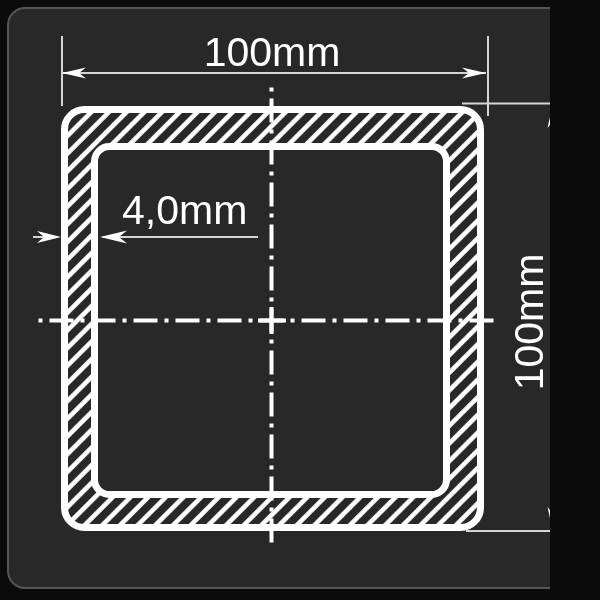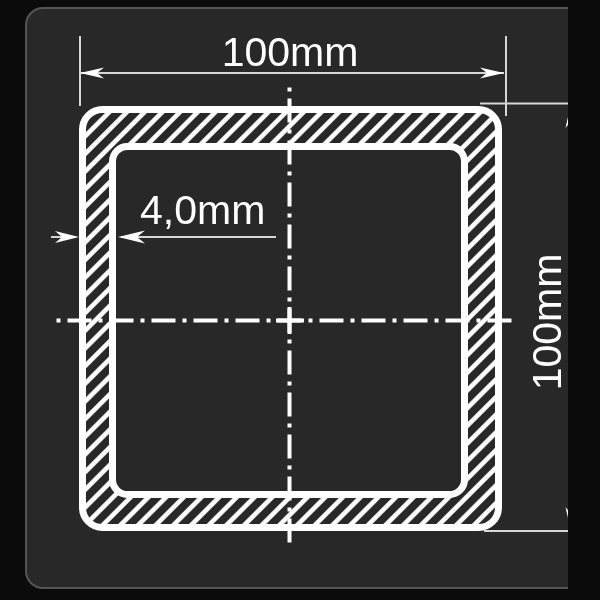--- a/index.html
+++ b/index.html
@@ -1,18 +1,18 @@
 <!DOCTYPE html>
 <html><head>
 <meta charset="utf-8">
 <style>
   html,body{margin:0;padding:0;background:#0b0b0b;}
   #stage{
     position:relative;width:550px;height:600px;background:#0b0b0b;
-    font-family:"Liberation Sans","DejaVu Sans",sans-serif;overflow:hidden;margin-left:18px;
+    font-family:"Liberation Sans","DejaVu Sans",sans-serif;overflow:hidden;
   }
   #panel{
     position:absolute;left:7px;top:7px;width:582px;height:582px;
     background:#282828;border:2px solid #555555;border-radius:18px;
     box-sizing:border-box;
   }
   #drawing{position:absolute;left:0;top:0;}
   .profile{fill:none;stroke:#ffffff;stroke-width:7;}
   .centerline{stroke:#ffffff;stroke-width:4;fill:none;stroke-dasharray:24 7 4 7;}
   .centercross{stroke:#ffffff;stroke-width:4;fill:none;}

